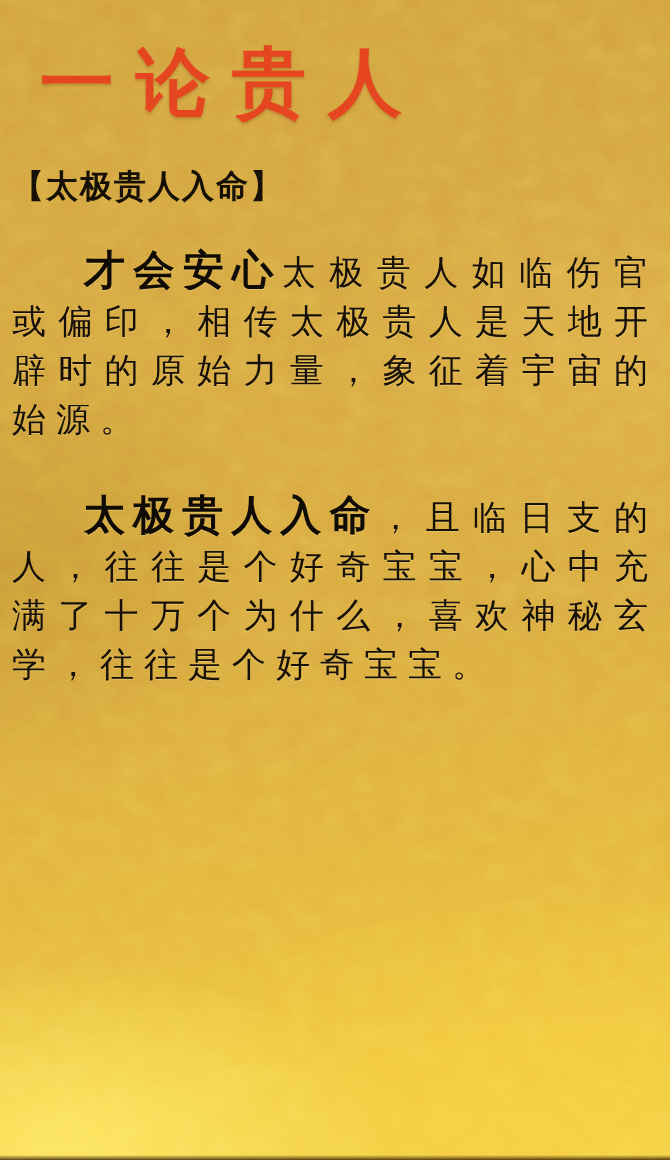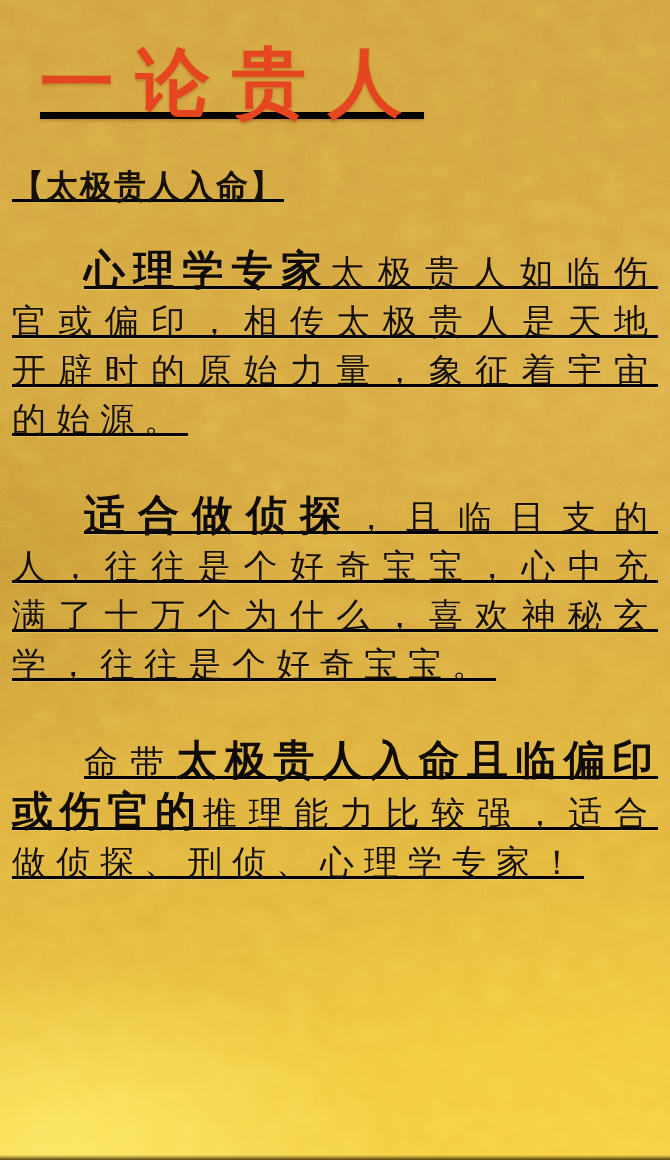--- a/index.html
+++ b/index.html
@@ -18,21 +18,20 @@
     position: absolute;
     inset: 0;
     overflow: hidden;
     
     background:
       radial-gradient(ellipse 520px 300px at 10% 99%, rgba(255,232,96,0.90), rgba(255,232,96,0) 62%),
       radial-gradient(ellipse 700px 420px at 80% 100%, rgba(248,206,58,0.65), rgba(248,206,58,0) 65%),
       radial-gradient(ellipse 420px 360px at 0% 48%, rgba(164,118,32,0.30), rgba(164,118,32,0) 65%),
       radial-gradient(ellipse 460px 280px at 96% 30%, rgba(232,186,82,0.35), rgba(232,186,82,0) 70%),
       linear-gradient(173deg, #d0a03e 0%, #d6a640 32%, #d9a93f 55%, #e4b63c 76%, #efc63f 90%, #f3d04a 100%);
-    text-decoration: underline;
   }
   .foil-texture {
     position: absolute;
     inset: 0;
     width: 670px;
     height: 1160px;
     mix-blend-mode: overlay;
     opacity: 0.55;
     pointer-events: none;
   }
@@ -106,23 +105,22 @@
     <rect width="670" height="1160" filter="url(#foilCoarse)" opacity="0.55"></rect>
     <rect width="670" height="1160" filter="url(#foilFine)" opacity="0.30"></rect>
   </svg>
 
   <div class="content">
 
     <h1 class="main-title">一论贵人</h1>
 
     <h2 class="section-header">【太极贵人入命】</h2>
 
-    <p class="para"><span class="pfx"></span><span class="em">心理学专家</span><span class="body-text">太极贵人如临伤官或偏印，相传太极贵人是天地开辟时的原始力量，象征着宇宙的始源。</span></p>
+    <p class="para"><span class="pfx"></span><span class="em">才会安心</span><span class="body-text">太极贵人如临伤官或偏印，相传太极贵人是天地开辟时的原始力量，象征着宇宙的始源。</span></p>
 
-    <p class="para"><span class="pfx"></span><span class="em">适合做侦探</span><span class="body-text">，且临日支的人，往往是个好奇宝宝，心中充满了十万个为什么，喜欢神秘玄学，往往是个好奇宝宝。</span></p>
+    <p class="para"><span class="pfx"></span><span class="em">太极贵人入命</span><span class="body-text">，且临日支的人，往往是个好奇宝宝，心中充满了十万个为什么，喜欢神秘玄学，往往是个好奇宝宝。</span></p>
 
 
-    <p class="para"><span class="pfx">命带</span><span class="em">太极贵人入命且临偏印或伤官的</span><span class="body-text">推理能力比较强，适合做侦探、刑侦、心理学专家！</span></p>
 
   </div>
 
   <div class="bottom-edge"></div>
 </div>
 
 </body></html>

